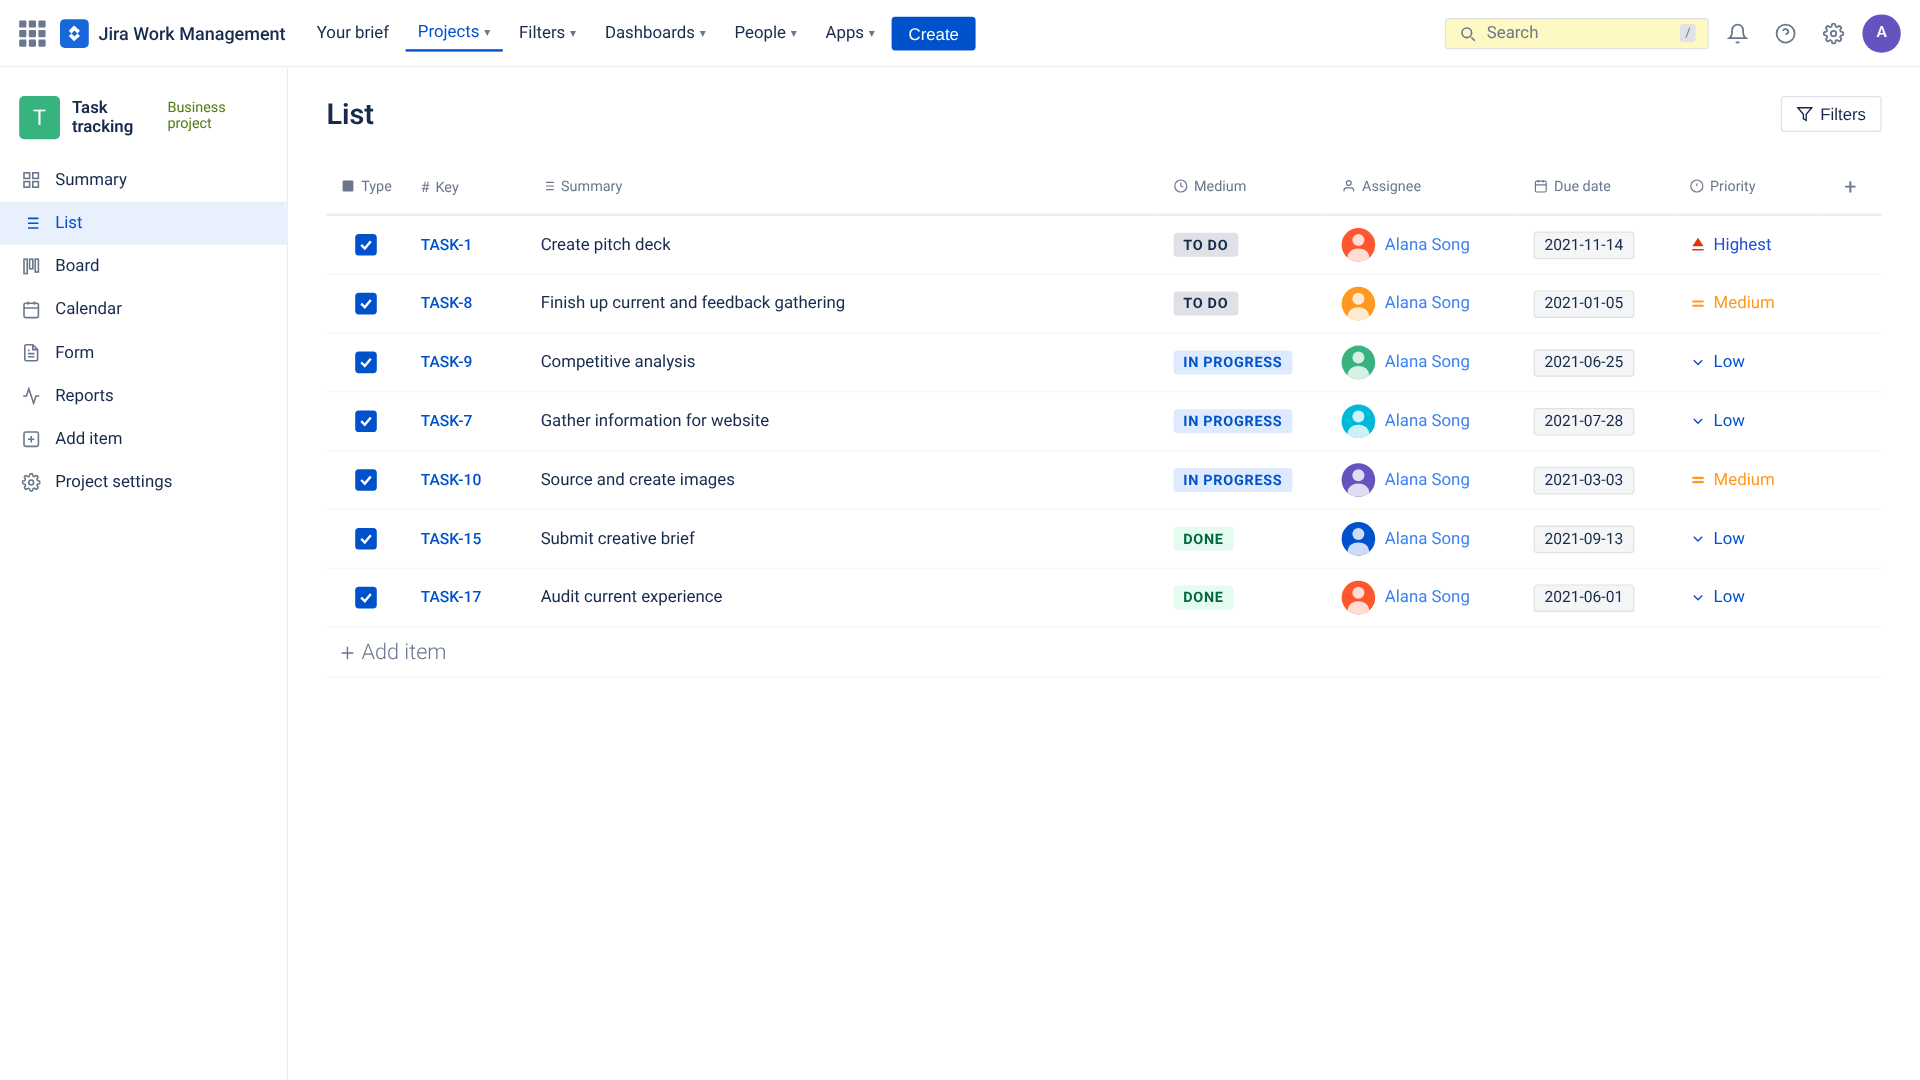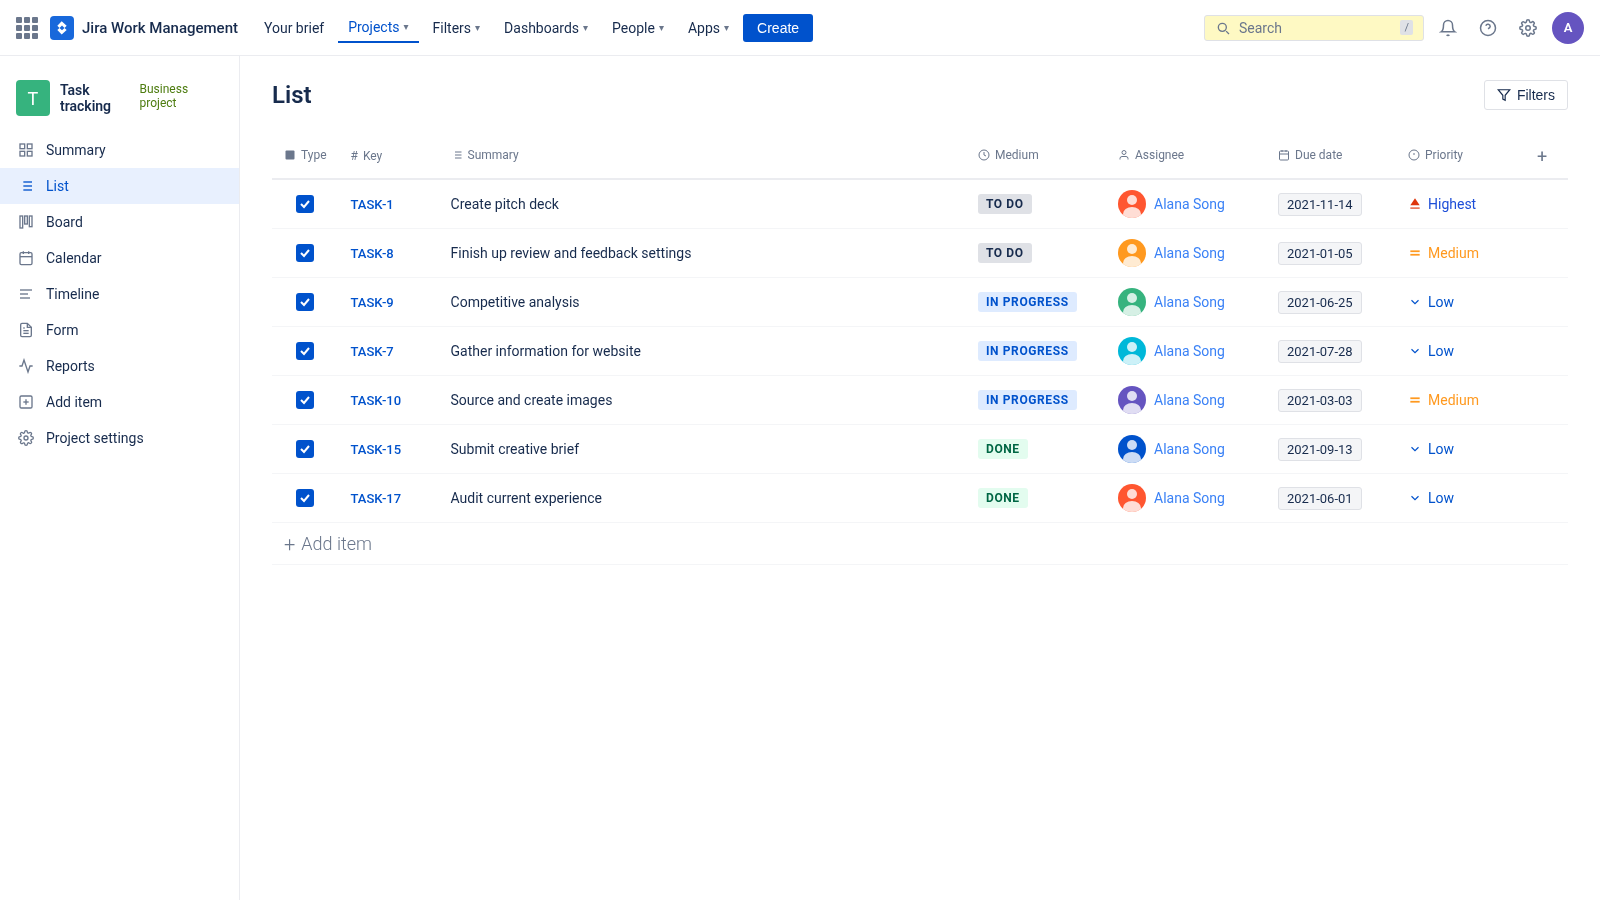--- a/index.html
+++ b/index.html
@@ -233,30 +233,20 @@
               <line x1="16" y1="2" x2="16" y2="6"></line>
             <line x1="8" y1="2" x2="8" y2="6"></line>
               <line x1="3" y1="10" x2="21" y2="10"></line>
           </svg>
         </span>
         <span class="sidebar-item-label">Calendar</span>
       </li>
       <li class="sidebar-item">
         <span class="sidebar-item-icon">
           <svg width="16" height="16" fill="none" stroke="#6b778c" stroke-width="2" viewBox="0 0 24 24">
-            <line x1="3" y1="6" x2="21" y2="6"></line>
-              <line x1="3" y1="12" x2="15" y2="12"></line>
-            <line x1="3" y1="18" x2="18" y2="18"></line>
-          </svg>
-        </span>
-        <span class="sidebar-item-label">Timeline</span>
-      </li>
-      <li class="sidebar-item">
-        <span class="sidebar-item-icon">
-          <svg width="16" height="16" fill="none" stroke="#6b778c" stroke-width="2" viewBox="0 0 24 24">
             <path d="M14 2H6a2 2 0 0 0-2 2v16a2 2 0 0 0 2 2h12a2 2 0 0 0 2-2V8z"></path>
             <polyline points="14 2 14 8 20 8"></polyline>
               <line x1="16" y1="13" x2="8" y2="13"></line>
             <line x1="16" y1="17" x2="8" y2="17"></line>
               <polyline points="10 9 9 9 8 9"></polyline>
           </svg>
         </span>
         <span class="sidebar-item-label">Form</span>
       </li>
       <li class="sidebar-item">
@@ -423,21 +413,21 @@
           <svg viewBox="0 0 12 12" fill="white">
                     <polyline points="2 6 5 9 10 3" stroke="white" stroke-width="2" fill="none"></polyline>
                   </svg>
         </div>
       </div>
     </td>
     <td>
       <span class="task-key">TASK-8</span>
     </td>
     <td>
-      <span class="task-summary">Finish up review and feedback settings</span>
+      <span class="task-summary">Finish up current and feedback gathering</span>
     </td>
     <td>
       <span class="status-badge status-todo">TO DO</span>
     </td>
     <td>
       <div class="assignee-cell">
         <div class="assignee-avatar" style="background:#FF991F">
           <svg width="28" height="28" viewBox="0 0 28 28">
             <circle cx="14" cy="10" r="5" fill="rgba(255,255,255,0.8)"></circle>
             <ellipse cx="14" cy="24" rx="9" ry="7" fill="rgba(255,255,255,0.8)"></ellipse>

